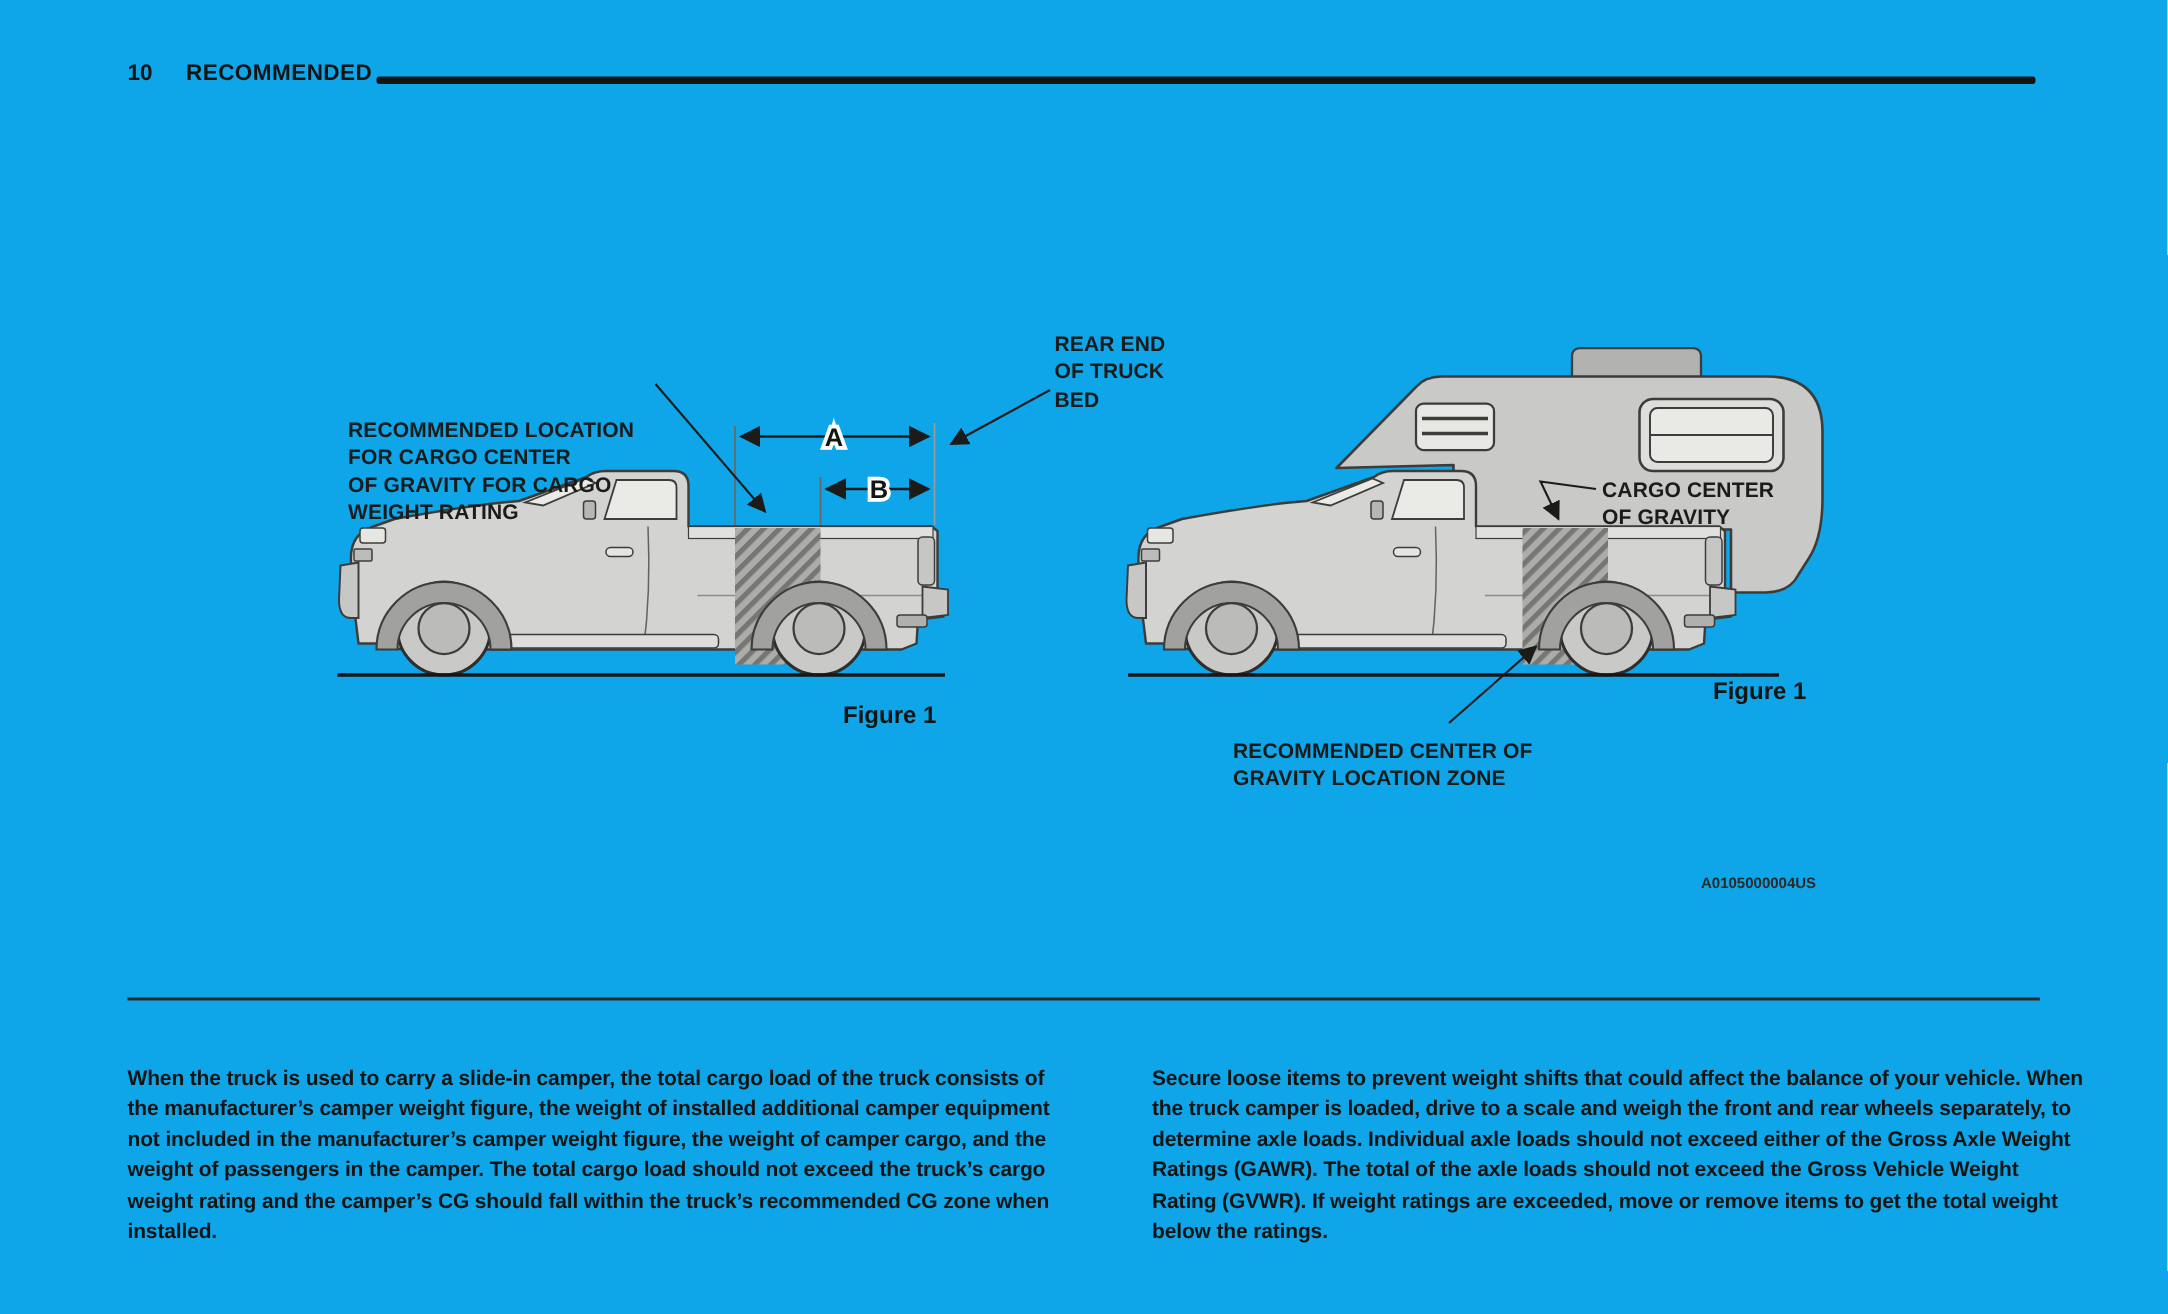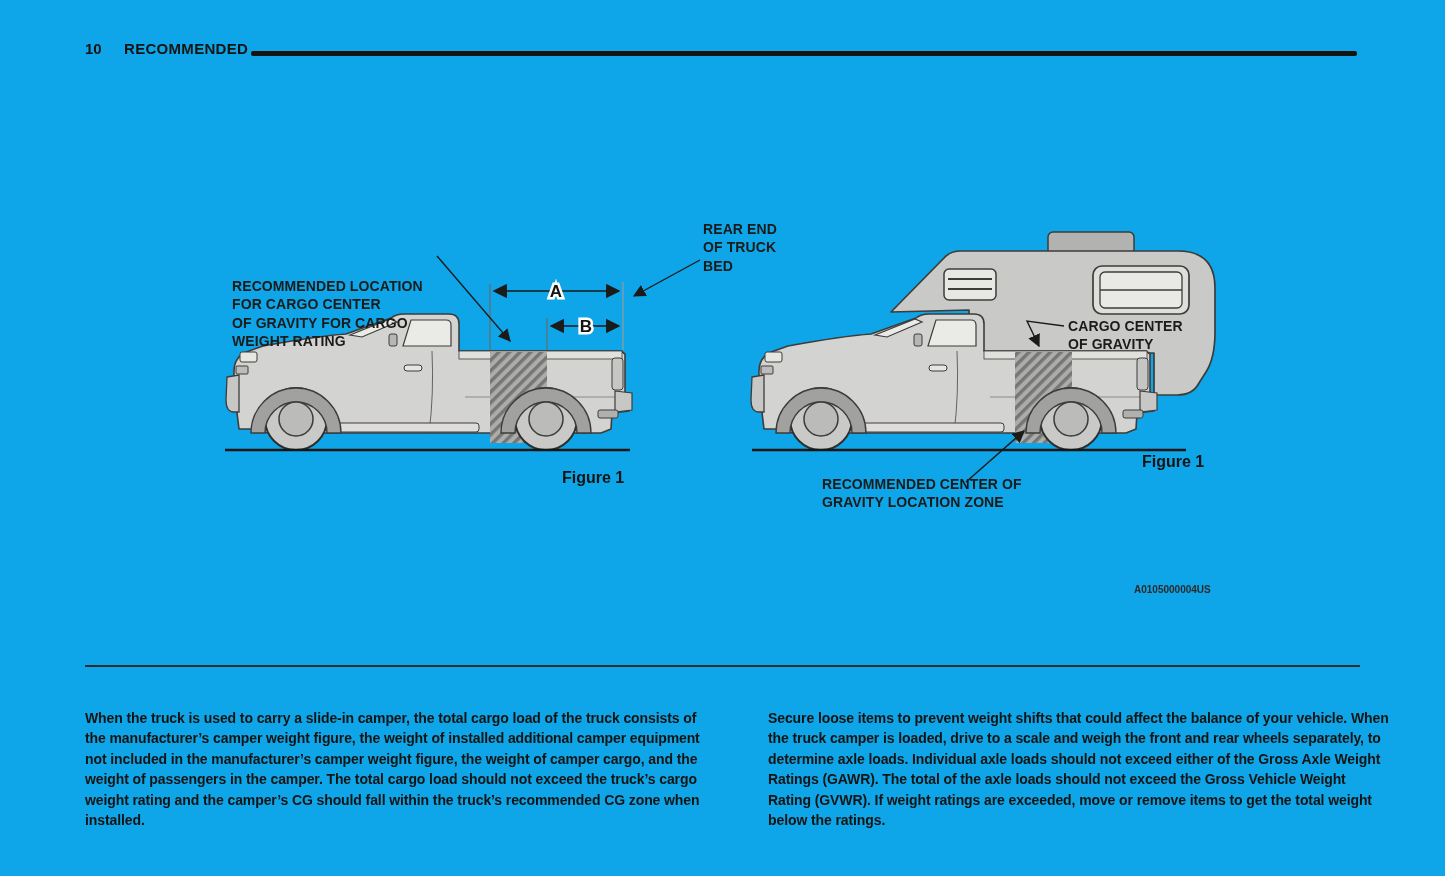--- a/index.html
+++ b/index.html
@@ -120,21 +120,21 @@
 
   <div class="fig-label" style="left:232px;top:246px;margin-top:31px;">RECOMMENDED LOCATION
 FOR CARGO CENTER
 OF GRAVITY FOR CARGO
 WEIGHT RATING</div>
   <div class="fig-label" style="left:703px;top:220px;">REAR END
 OF TRUCK
 BED</div>
   <div class="fig-label" style="left:1068px;top:317px;">CARGO CENTER
 OF GRAVITY</div>
-  <div class="fig-label" style="left:822px;top:475px;">RECOMMENDED CENTER OF
+  <div class="fig-label" style="left:822px;top:491px;">RECOMMENDED CENTER OF
 GRAVITY LOCATION ZONE</div>
 
   <div class="fig-caption" style="left:562px;top:453px;margin-top:16px;">Figure 1</div>
   <div class="fig-caption" style="left:1142px;top:453px;">Figure 1</div>
 
   <div class="artwork-code">A0105000004US</div>
 
   <div class="divider"></div>
 
   <p class="col left">When the truck is used to carry a slide-in camper, the total cargo load of the truck consists of the manufacturer’s camper weight figure, the weight of installed additional camper equipment not included in the manufacturer’s camper weight figure, the weight of camper cargo, and the weight of passengers in the camper. The total cargo load should not exceed the truck’s cargo weight rating and the camper’s CG should fall within the truck’s recommended CG zone when installed.</p>

